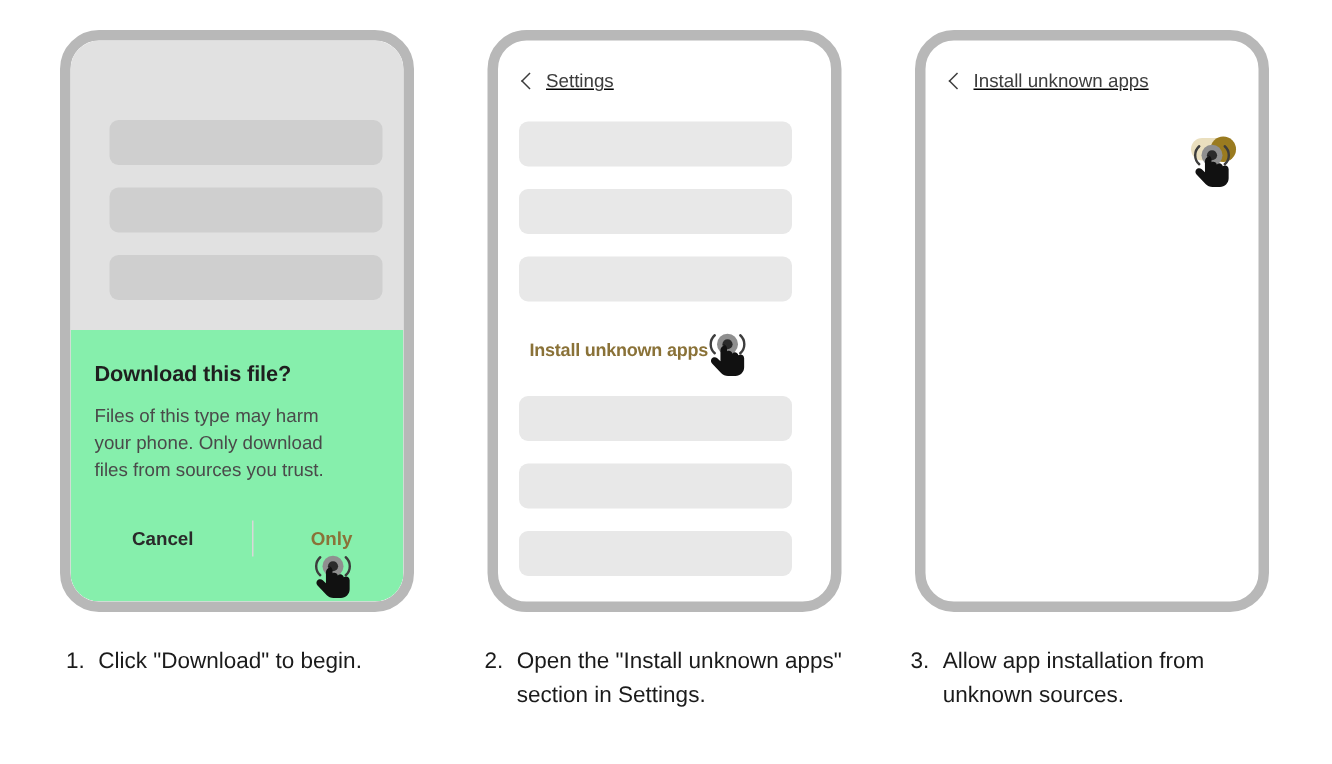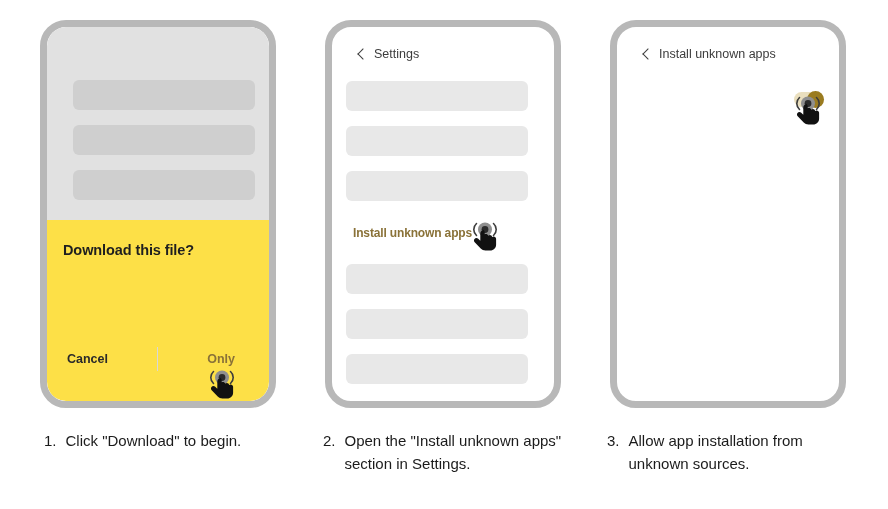--- a/index.html
+++ b/index.html
@@ -52,21 +52,21 @@
     left: 0; right: 0; top: 0;
     height: 193px;
     background: #e1e1e1;
   }
 
   .dialog {
     position: absolute;
     left: 0; right: 0;
     top: 193px;
     bottom: 0;
-    background: #fde047;
+    background: #86efac;
     padding: 22px 16px 0 16px;
     box-sizing: border-box;
   }
   .dialog-title {
     font-size: 14.5px;
     font-weight: bold;
     color: #1f1f1f;
     letter-spacing: -0.1px;
     margin: 0 0 10px 0;
   }
@@ -88,36 +88,37 @@
   }
   .btn {
     font-size: 12.5px;
     font-weight: bold;
     background: none;
     border: 0;
     padding: 0;
     cursor: pointer;
     font-family: "Liberation Sans", sans-serif;
   }
-  .btn.cancel { color: #2a2a2a; margin-left: 4px; }
+  .btn.cancel { color: #2a2a2a; margin-left: 25px; }
   .btn.load   { color: #8a7238; margin-right: 18px; }
   .action-sep {
     width: 1px;
     height: 24px;
     background: #d8d8d8;
   }
 
   
   .topbar {
     position: absolute;
-    left: 24px;
+    left: 14px;
     top: 20px;
     display: flex;
     align-items: center;
     gap: 7px;
+    text-decoration: underline;
   }
   .chev {
     display: inline-block;
     width: 11px;
     height: 11px;
     position: relative;
   }
   .chev::before {
     content: "";
     position: absolute;
@@ -206,20 +207,21 @@
     <div class="screen">
 
       <div class="backdrop"></div>
 
       <div class="bar dim" style="left:26px; top:53px; width:182px; height:30px;"></div>
       <div class="bar dim" style="left:26px; top:98px; width:182px; height:30px;"></div>
       <div class="bar dim" style="left:26px; top:143px; width:182px; height:30px;"></div>
 
       <div class="dialog">
         <p class="dialog-title">Download this file?</p>
+        <p class="dialog-body">Files of this type may harm your phone. Only download files from sources you trust.</p>
 
         <div class="dialog-actions">
           <button class="btn cancel">Cancel</button>
           <div class="action-sep"></div>
           <button class="btn load">Only</button>
         </div>
       </div>
 
     </div>
   </div>

